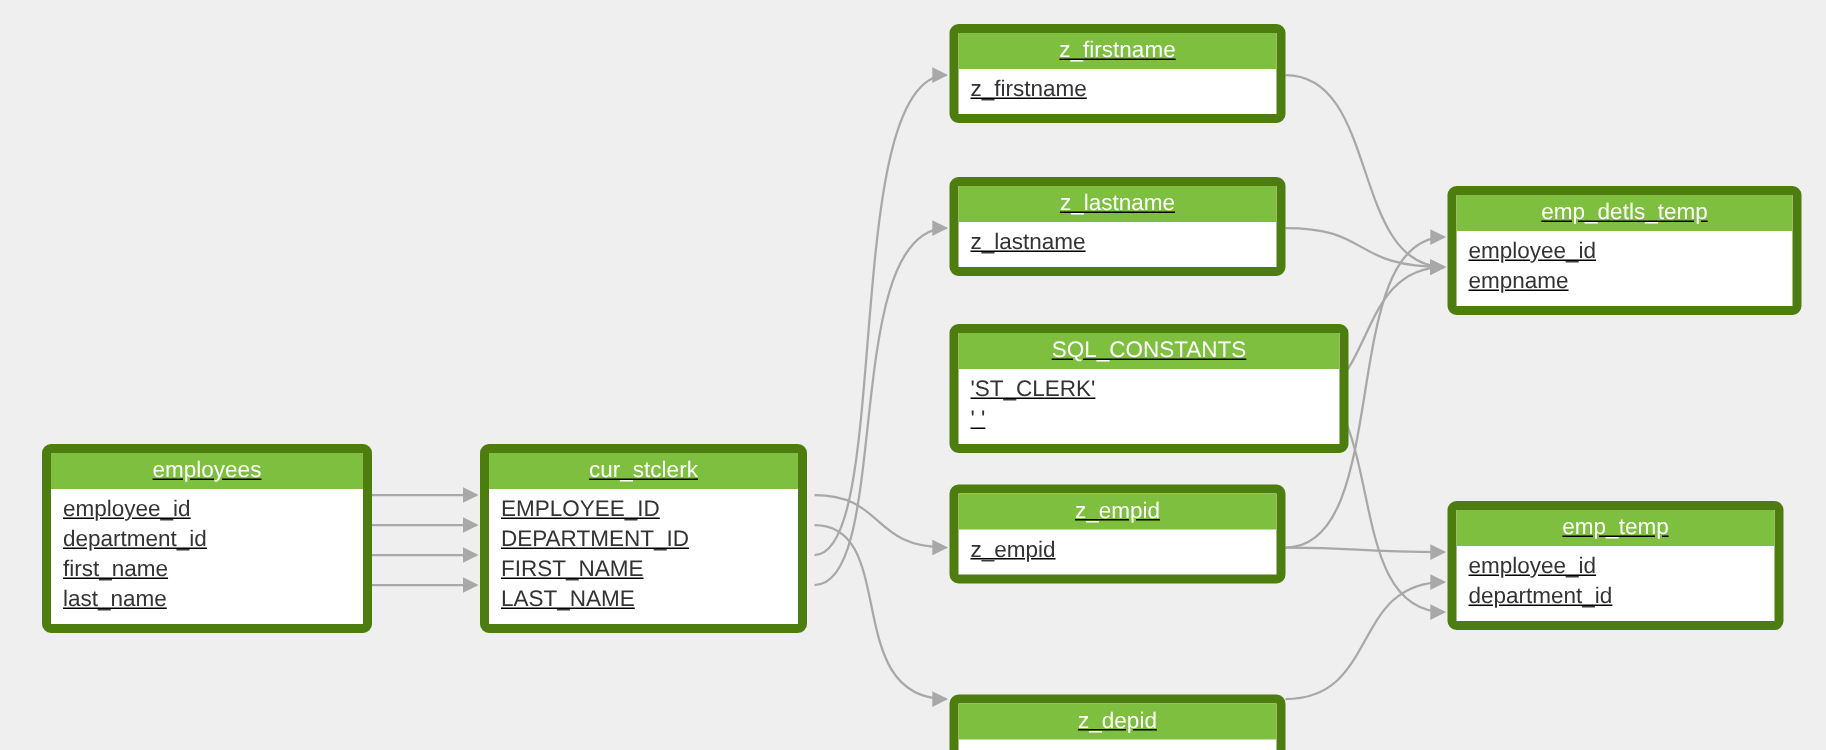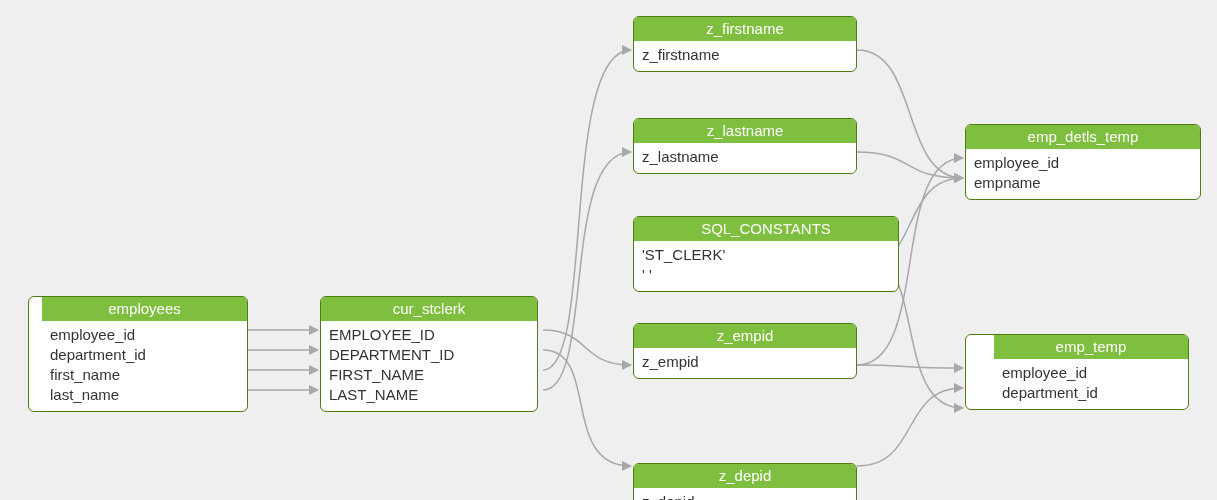--- a/index.html
+++ b/index.html
@@ -19,25 +19,26 @@
   svg.connectors {
     position: absolute;
     left: 0;
     top: 0;
     width: 1217px;
     height: 500px;
     pointer-events: none;
   }
   .node {
     position: absolute;
-    border: 1px solid #4d7c0f;
+    border: 6px solid #4d7c0f;
     border-radius: 6px;
     background: #ffffff;
     box-sizing: border-box;
     overflow: hidden;
+    text-decoration: underline;
   }
   .node .title {
     background: #7fbf3f;
     color: #ffffff;
     text-align: center;
     font-size: 15px;
     line-height: 24px;
     height: 24px;
     font-weight: 500;
   }
@@ -83,21 +84,21 @@
 
   <path d="M 857 270 C 920 270 900 178 963 178" fill="none" stroke="#a8a8a8" stroke-width="1.5" marker-end="url(#arrow)"></path>
 
   <path d="M 857 365 C 910 365 900 368 963 368" fill="none" stroke="#a8a8a8" stroke-width="1.5" marker-end="url(#arrow)"></path>
 
   <path d="M 857 466 C 920 466 900 388 963 388" fill="none" stroke="#a8a8a8" stroke-width="1.5" marker-end="url(#arrow)"></path>
 
   <path d="M 857 250 C 930 250 890 408 963 408" fill="none" stroke="#a8a8a8" stroke-width="1.5" marker-end="url(#arrow)"></path>
 </svg>
 
-<div class="node" style="left:28px; top:296px; width:220px;padding-left:13px;">
+<div class="node" style="left:28px; top:296px; width:220px;">
   <div class="title">employees</div>
   <div class="body">
     <div class="row">employee_id</div>
     <div class="row">department_id</div>
     <div class="row">first_name</div>
     <div class="row">last_name</div>
   </div>
 </div>
 
 <div class="node" style="left:320px; top:296px; width:218px;">
@@ -147,21 +148,21 @@
 </div>
 
 <div class="node" style="left:965px; top:124px; width:236px;">
   <div class="title">emp_detls_temp</div>
   <div class="body">
     <div class="row">employee_id</div>
     <div class="row">empname</div>
   </div>
 </div>
 
-<div class="node" style="left:965px; top:334px; width:224px;padding-left:28px;">
+<div class="node" style="left:965px; top:334px; width:224px;">
   <div class="title">emp_temp</div>
   <div class="body">
     <div class="row">employee_id</div>
     <div class="row">department_id</div>
   </div>
 </div>
 
 </div>
 
 </body></html>

